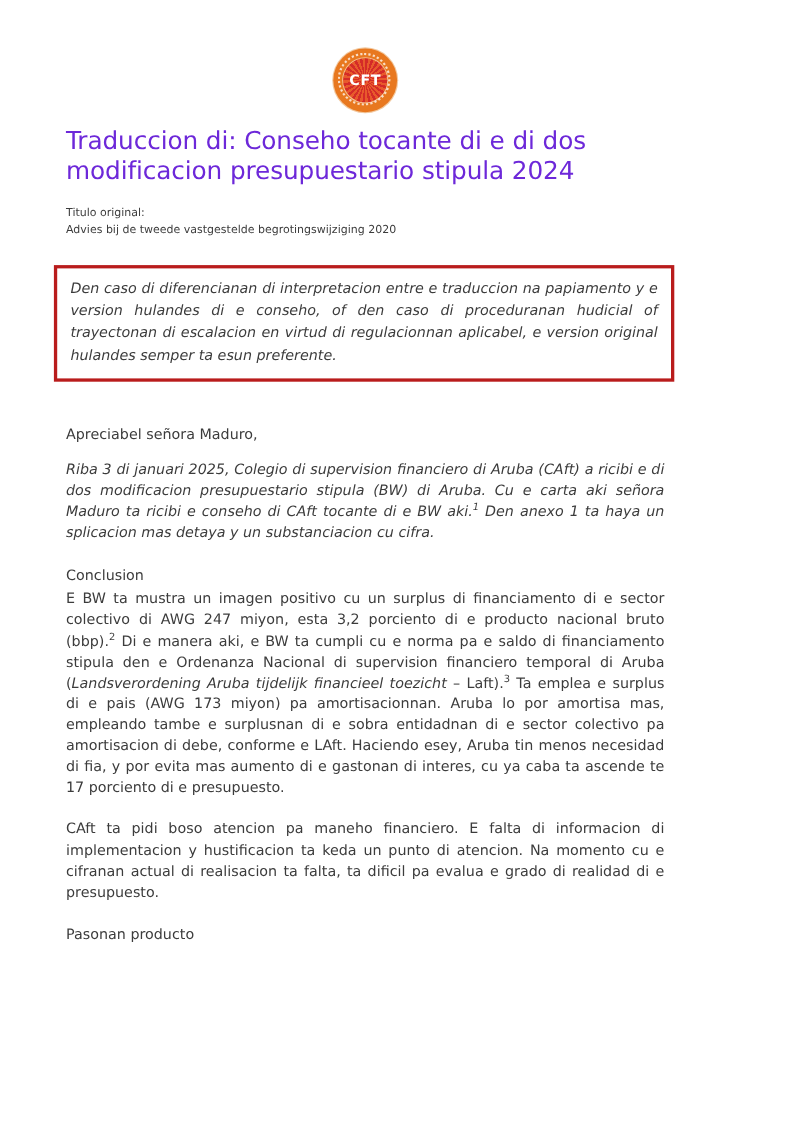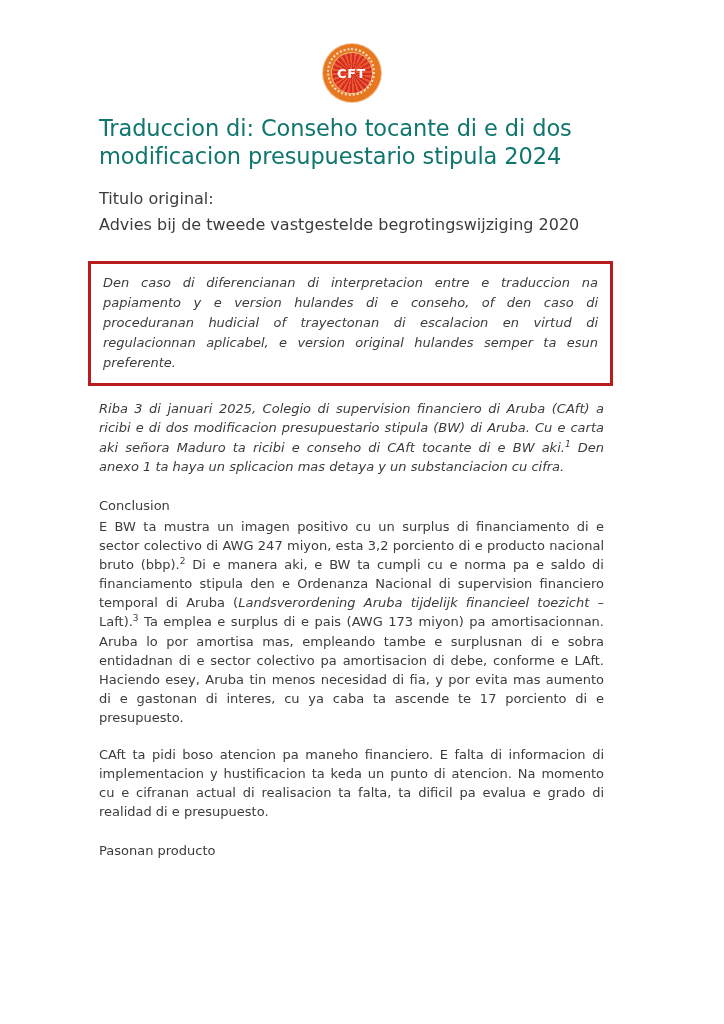--- a/index.html
+++ b/index.html
@@ -3,21 +3,21 @@
 <meta charset="utf-8">
 <style>
   html, body { margin: 0; padding: 0; background: #ffffff; }
   .page {
     position: relative;
     width: 724px;
     height: 916px;
     margin: 0 auto;
     background: #ffffff;
     box-sizing: border-box;
-    padding: 44px 120px 0 99px;
+    padding: 44px 120px 0 60px;
     font-family: "DejaVu Sans", "Liberation Sans", sans-serif;
     color: #3c3c3c;
     overflow: hidden;
   }
 
   
   .logo-wrap { width: 58px; height: 58px; margin: 0 auto; }
   .logo-outer {
     width: 58px; height: 58px; border-radius: 50%;
     background: #e8781f;
@@ -41,24 +41,24 @@
     color: #ffffff; font-weight: bold; font-size: 13px;
     letter-spacing: 0.5px; line-height: 1;
   }
 
   
   .doc-title {
     margin: 13px 0 0 0;
     font-size: 22.5px;
     font-weight: 400;
     line-height: 1.24;
-    color: #0f766e;
+    color: #6d28d9;
     letter-spacing: -0.1px;
   }
-  .meta { margin-top: 15px; font-size: 16px; line-height: 1.62; color: #3c3c3c; }
+  .meta { margin-top: 15px; font-size: 10px; line-height: 1.62; color: #3c3c3c; }
 
   
   .notice-box {
     margin: 23px -9px 0 -11px;
     border: 3px solid #b91c1c;
     padding: 9px 12px 10px 12px;
     font-style: italic;
     font-size: 13px;
     line-height: 1.55;
     text-align: justify;
@@ -92,20 +92,21 @@
 
   <div class="meta">
     <div>Titulo original:</div>
     <div>Advies bij de tweede vastgestelde begrotingswijziging 2020</div>
   </div>
 
   <div class="notice-box">
     <p>Den caso di diferencianan di interpretacion entre e traduccion na papiamento y e version hulandes di e conseho, of den caso di proceduranan hudicial of trayectonan di escalacion en virtud di regulacionnan aplicabel, e version original hulandes semper ta esun preferente.</p>
   </div>
 
+  <p class="salutation">Apreciabel señora Maduro,</p>
 
   <div class="letter-body" id="letter-body">
       <p class="paragraph"><span>Riba 3 di januari 2025, Colegio di supervision financiero di Aruba (CAft) a ricibi e di dos modificacion presupuestario stipula (BW) di Aruba. Cu e carta aki señora Maduro ta ricibi e conseho di CAft tocante di e BW aki.</span><sup>1</sup><span> Den anexo 1 ta haya un splicacion mas detaya y un substanciacion cu cifra.</span></p>
       <div class="heading">Conclusion</div>
       <p class="paragraph"><span>E BW ta mustra un imagen positivo cu un surplus di financiamento di e sector colectivo di AWG 247 miyon, esta 3,2 porciento di e producto nacional bruto (bbp).</span><sup>2</sup><span> Di e manera aki, e BW ta cumpli cu e norma pa e saldo di financiamento stipula den e Ordenanza Nacional di supervision financiero temporal di Aruba (</span><span style="font-style: italic;">Landsverordening Aruba tijdelijk financieel toezicht</span><span> – Laft).</span><sup>3</sup><span> Ta emplea e surplus di e pais (AWG 173 miyon) pa amortisacionnan. Aruba lo por amortisa mas, empleando tambe e surplusnan di e sobra entidadnan di e sector colectivo pa amortisacion di debe, conforme e LAft. Haciendo esey, Aruba tin menos necesidad di fia, y por evita mas aumento di e gastonan di interes, cu ya caba ta ascende te 17 porciento di e presupuesto.</span></p>
       <p class="paragraph"><span>CAft ta pidi boso atencion pa maneho financiero. E falta di informacion di implementacion y hustificacion ta keda un punto di atencion. Na momento cu e cifranan actual di realisacion ta falta, ta dificil pa evalua e grado di realidad di e presupuesto.</span></p>
       <div class="heading">Pasonan producto</div>
     </div>
 
 </div>

